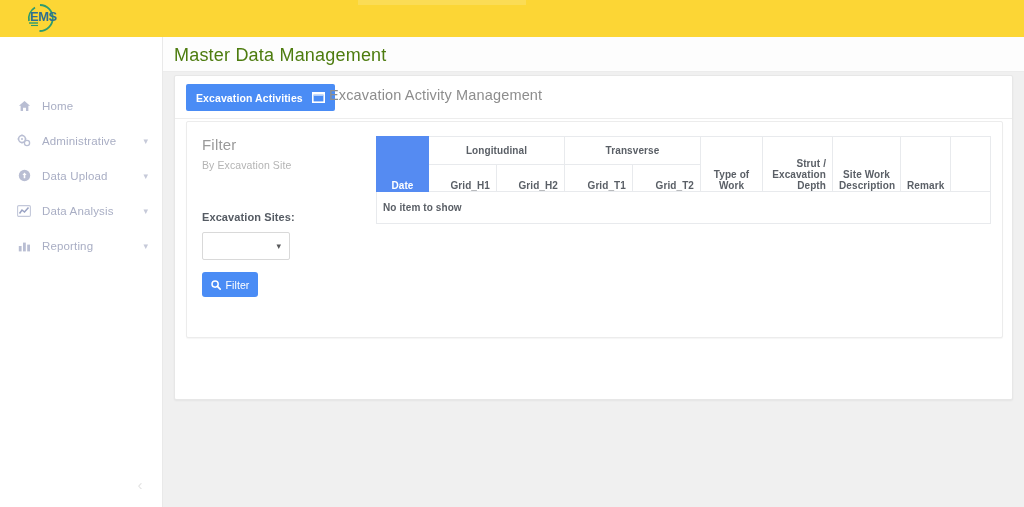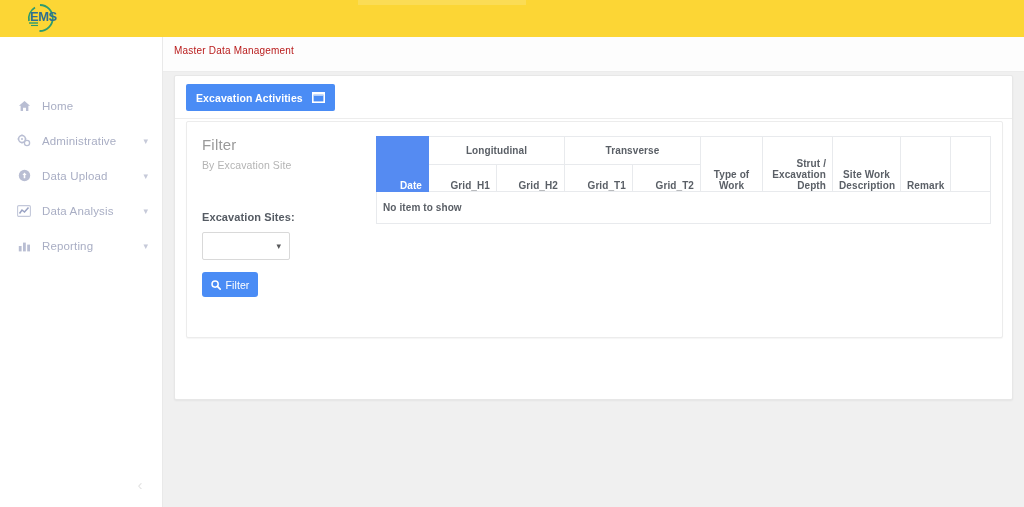--- a/index.html
+++ b/index.html
@@ -81,22 +81,22 @@
     background: #f0f0f0;
   }
   #page-header {
     position: relative;
     height: 35px;
     background: #fdfdfd;
     border-bottom: 1px solid #ececec;
   }
   #page-title {
     position: absolute; left: 11px; top: 8px;
-    font-size: 10px;
-    color: #b91c1c;
+    font-size: 18px;
+    color: #4d7c0f;
     letter-spacing: .2px;
   }
 
   
   #outer-card {
     position: absolute; left: 11px; top: 38px;
     width: 839px; height: 325px;
     background: #ffffff;
     border: 1px solid #e7e7e7;
     border-radius: 2px;
@@ -217,21 +217,21 @@
     color: #5a5f66;
     font-weight: bold;
     padding: 0 6px;
     background: #ffffff;
     letter-spacing: .1px;
   }
   th.th-date {
     background: #558bf2 !important;
     color: #ffffff !important;
     vertical-align: bottom;
-    text-align: right;
+    text-align: center;
     border-color: #558bf2 !important;
     padding-bottom: 7px;
   }
   th.th-group {
     text-align: center;
     vertical-align: middle;
     height: 28px;
     font-weight: normal;
   }
   th.th-sub {
@@ -349,20 +349,21 @@
       <div id="tab-excavation">
         <span class="tab-label">Excavation Activities</span>
         <span class="tab-icon">
           <svg width="13" height="11" viewBox="0 0 13 11">
             <rect x="0.5" y="0.5" width="12" height="10" fill="#ffffff" stroke="#ffffff"></rect>
             <rect x="1.6" y="2.6" width="9.8" height="6.8" fill="#4a8cf5"></rect>
             <rect x="1.6" y="2.6" width="9.8" height="1.1" fill="#dce9ff"></rect>
           </svg>
         </span>
       </div>
+      <div id="tab-title">Excavation Activity Management</div>
     </div>
 
     <div id="inner-card">
 
       <div id="filter-panel">
         <div id="filter-heading">Filter</div>
         <div id="filter-sub">By Excavation Site</div>
         <div id="sites-label">Excavation Sites:</div>
         <div id="sites-select">
           <span class="caret">▾</span>

